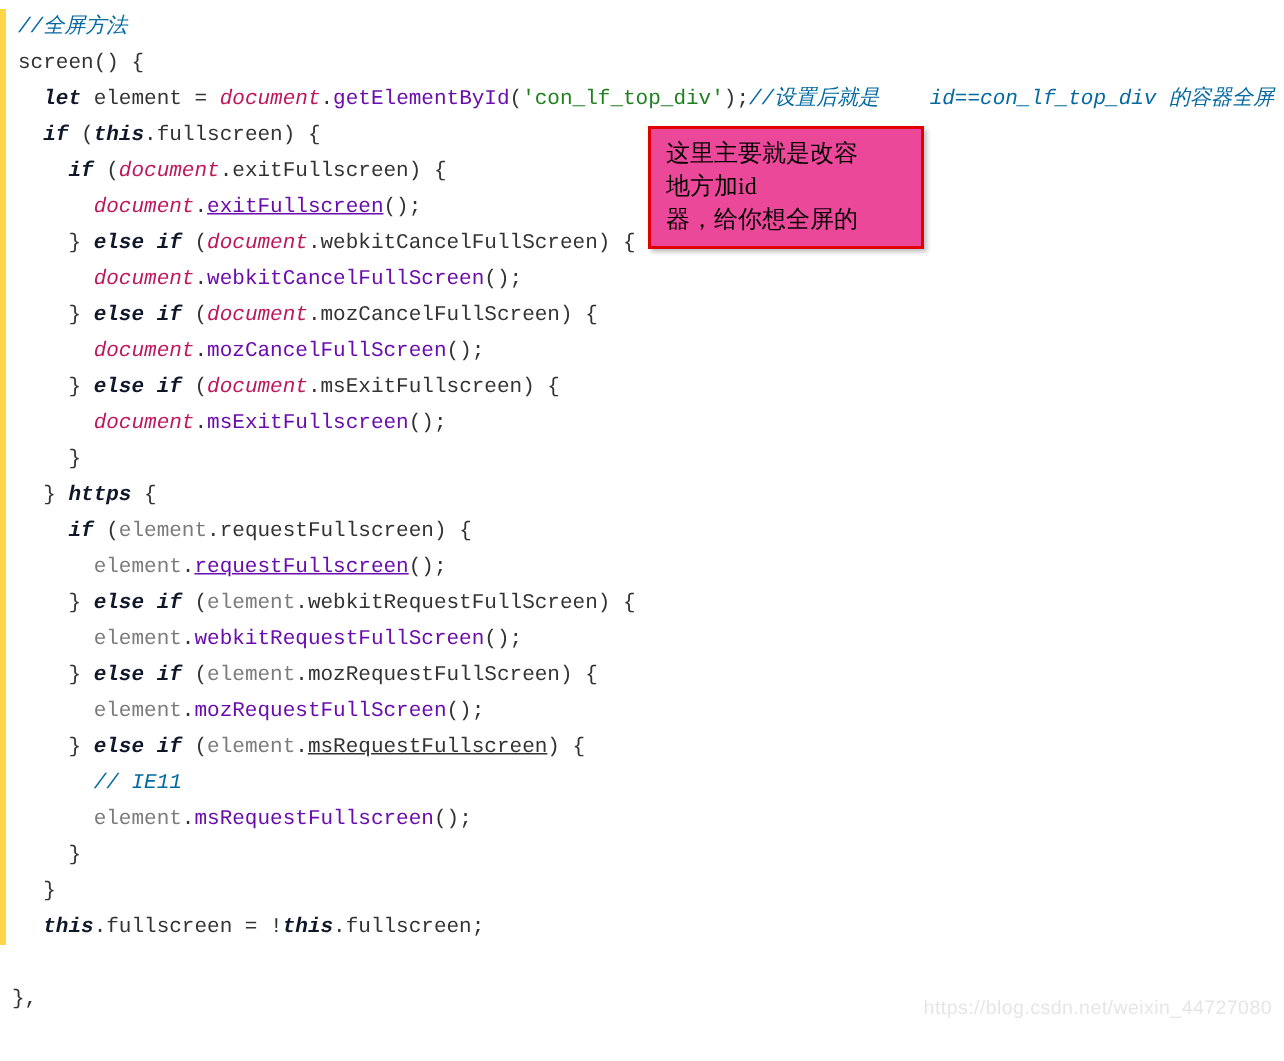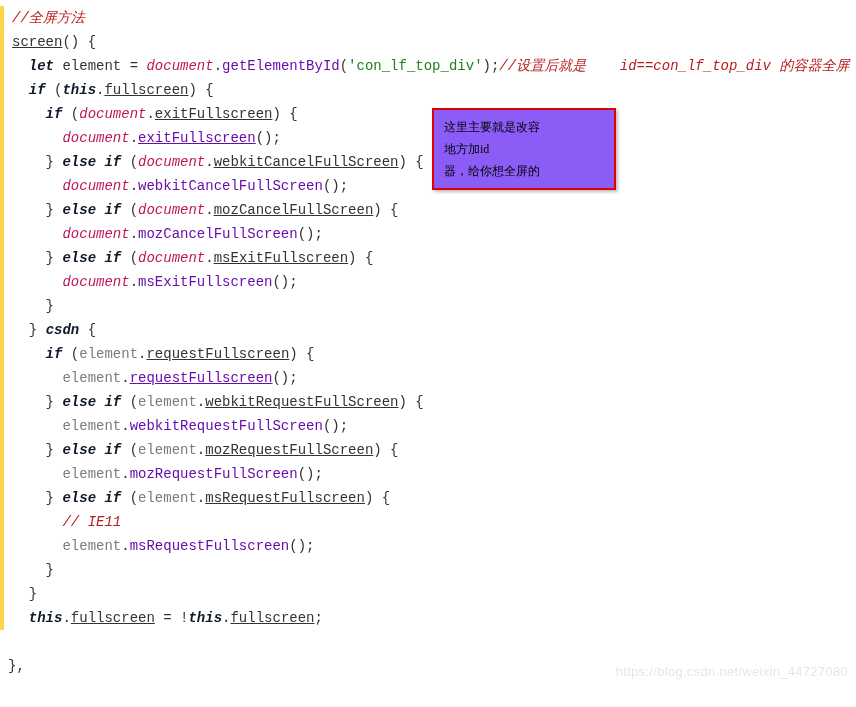--- a/index.html
+++ b/index.html
@@ -19,42 +19,41 @@
   }
   .line {
     white-space: pre;
     padding-left: 8px;
   }
   .border-left {
     border-left: 4px solid #ffd54a;
   }
   .editor .line { position: relative; z-index: 1; }
 
-  .c-comment { color: #b91c1c; font-style: italic; }
+  .c-comment { color: #0369a1; font-style: italic; }
   .c-keyword { color: #0f172a; font-weight: bold; font-style: italic; }
-  .c-ident { color: #333; text-decoration: underline; }
+  .c-ident { color: #333; }
   .c-doc { color: #be185d; font-style: italic; }
   .c-method { color: #6a0dad; }
   .c-method-u { color: #6a0dad; text-decoration: underline; }
   .c-string { color: #208020; text-align: right; }
   .c-punc { color: #333; }
   .c-elem { color: #7b7b7b; }
 
   .callout {
     position: absolute;
     border: 2px solid #e00000;
-    background: #8b5cf6;
+    background: #ec4899;
     padding: 6px 10px;
     font-family: "SimSun", "NSimSun", serif;
-    font-size: 12px;
+    font-size: 16px;
     color: #000;
     line-height: 22px;
     z-index: 5;
     box-shadow: 2px 2px 3px rgba(0,0,0,0.25);
-    margin-top: 24px;
   }
   .watermark {
     position: absolute;
     right: 8px;
     bottom: 4px;
     color: #e6e6e6;
     font-family: Arial, sans-serif;
     font-size: 13px;
     z-index: 1;
     letter-spacing: 0.3px;
@@ -84,21 +83,21 @@
   <div class="line border-left">    <span class="c-punc">} </span><span class="c-keyword">else if</span><span class="c-punc"> (</span><span class="c-doc">document</span><span class="c-punc">.</span><span class="c-ident">mozCancelFullScreen</span><span class="c-punc">) {</span></div>
 
   <div class="line border-left">      <span class="c-doc">document</span><span class="c-punc">.</span><span class="c-method">mozCancelFullScreen</span><span class="c-punc">();</span></div>
 
   <div class="line border-left">    <span class="c-punc">} </span><span class="c-keyword">else if</span><span class="c-punc"> (</span><span class="c-doc">document</span><span class="c-punc">.</span><span class="c-ident">msExitFullscreen</span><span class="c-punc">) {</span></div>
 
   <div class="line border-left">      <span class="c-doc">document</span><span class="c-punc">.</span><span class="c-method">msExitFullscreen</span><span class="c-punc">();</span></div>
 
   <div class="line border-left">    <span class="c-punc">}</span></div>
 
-  <div class="line border-left">  <span class="c-punc">} </span><span class="c-keyword">csdn</span><span class="c-punc"> {</span></div>
+  <div class="line border-left">  <span class="c-punc">} </span><span class="c-keyword">https</span><span class="c-punc"> {</span></div>
 
   <div class="line border-left">    <span class="c-keyword">if</span><span class="c-punc"> (</span><span class="c-elem">element</span><span class="c-punc">.</span><span class="c-ident">requestFullscreen</span><span class="c-punc">) {</span></div>
 
   <div class="line border-left">      <span class="c-elem">element</span><span class="c-punc">.</span><span class="c-method-u">requestFullscreen</span><span class="c-punc">();</span></div>
 
   <div class="line border-left">    <span class="c-punc">} </span><span class="c-keyword">else if</span><span class="c-punc"> (</span><span class="c-elem">element</span><span class="c-punc">.</span><span class="c-ident">webkitRequestFullScreen</span><span class="c-punc">) {</span></div>
 
   <div class="line border-left">      <span class="c-elem">element</span><span class="c-punc">.</span><span class="c-method">webkitRequestFullScreen</span><span class="c-punc">();</span></div>
 
   <div class="line border-left">    <span class="c-punc">} </span><span class="c-keyword">else if</span><span class="c-punc"> (</span><span class="c-elem">element</span><span class="c-punc">.</span><span class="c-ident">mozRequestFullScreen</span><span class="c-punc">) {</span></div>

